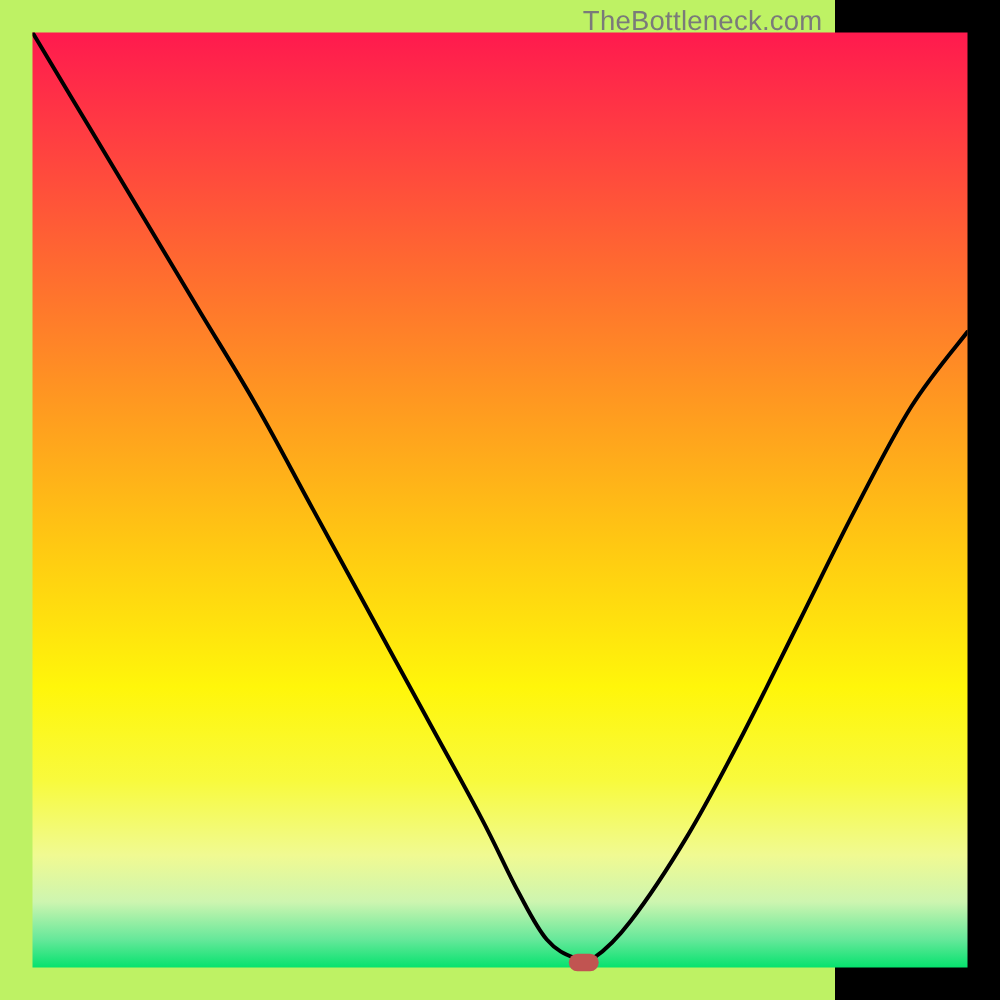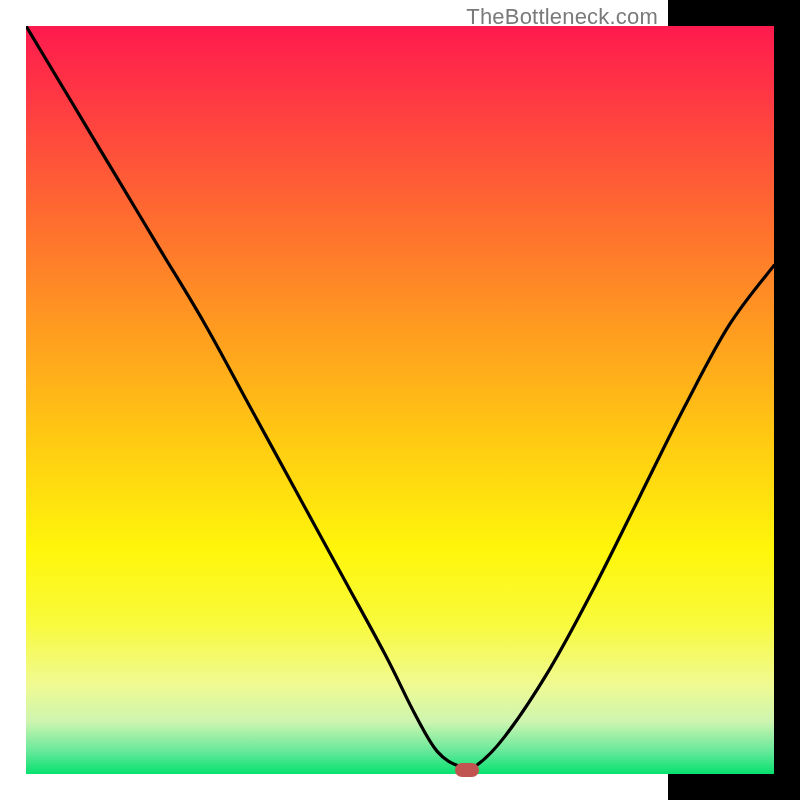--- a/index.html
+++ b/index.html
@@ -8,21 +8,21 @@
     width: 800px;
     height: 800px;
     background: #000;
     overflow: hidden;
     font-family: Arial, Helvetica, sans-serif;
   }
   .frame {
     position: relative;
     width: 668px;
     height: 800px;
-    background: #ffffff;
+    background: #bef264;
   }
   .plot-area {
     position: absolute;
     left: 26px;
     top: 26px;
     width: 748px;
     height: 748px;
     
     background: linear-gradient(
       to bottom,

